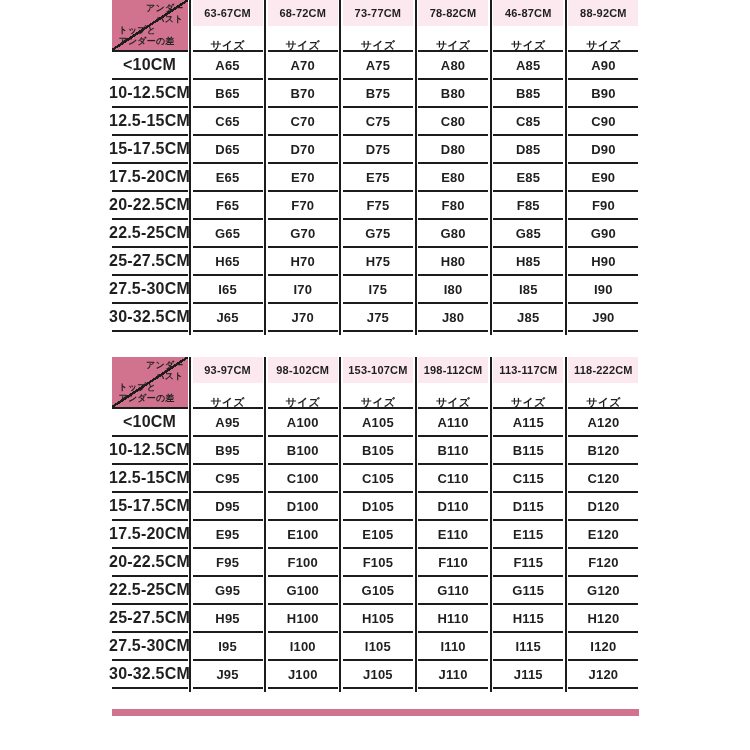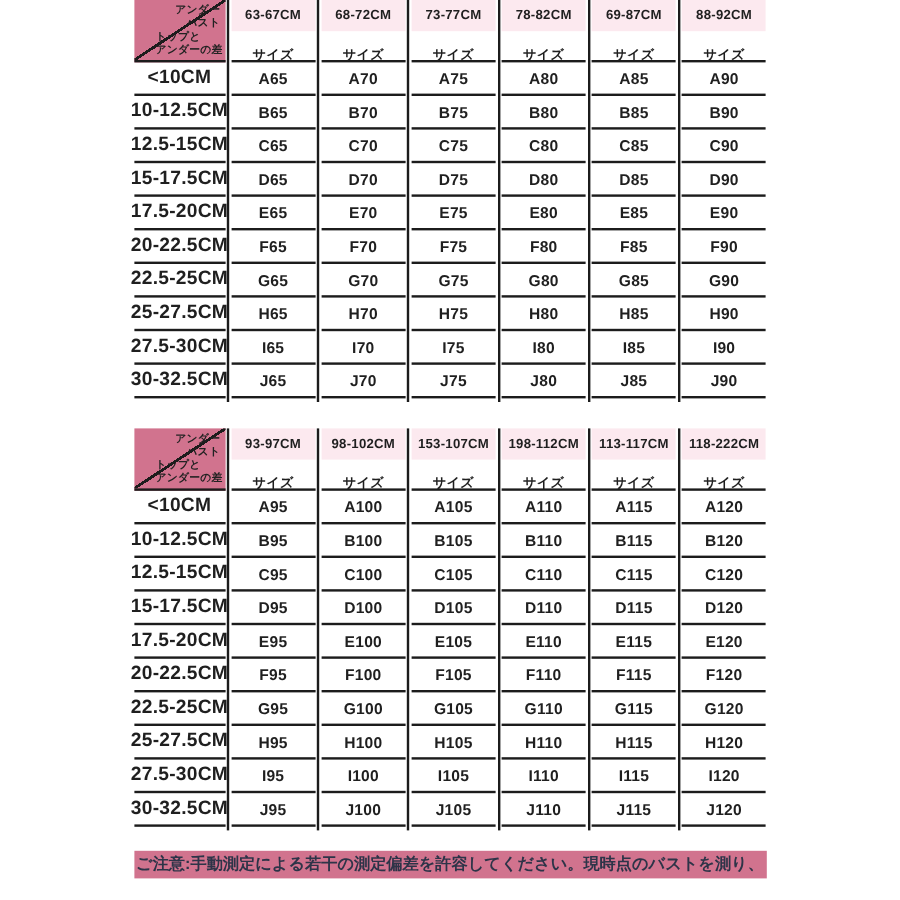--- a/index.html
+++ b/index.html
@@ -48,21 +48,21 @@
       var(--line) calc(50% - 1.2px),
       var(--line) calc(50% + 1.2px),
       transparent calc(50% + 1.2px));
   }
   .corner-tr {
     position: absolute; top: 3px; right: 4px;
     text-align: right; font-size: 9px; line-height: 1.25;
     font-weight: 700; color: #222;
   }
   .corner-bl {
-    position: absolute; bottom: 3px; left: 18px;
+    position: absolute; bottom: 3px; left: 7px;
     text-align: left; font-size: 9px; line-height: 1.25;
     font-weight: 700; color: #222;
   }
 
   .vline {
     position: absolute; top: 0; bottom: -3px; width: 2px;
     background: var(--line);
   }
 
   .note {
@@ -82,21 +82,21 @@
   <section class="tbl">
       <div class="grid">
         <div class="cell corner">
           <span class="corner-tr">アンダー<br>バスト</span>
           <span class="corner-bl">トップと<br>アンダーの差</span>
         </div>
         <div class="cell cm">63-67CM</div>
         <div class="cell cm">68-72CM</div>
         <div class="cell cm">73-77CM</div>
         <div class="cell cm">78-82CM</div>
-        <div class="cell cm">69-87CM</div>
+        <div class="cell cm">46-87CM</div>
         <div class="cell cm">88-92CM</div>
         <div class="cell size">サイズ</div>
         <div class="cell size">サイズ</div>
         <div class="cell size">サイズ</div>
         <div class="cell size">サイズ</div>
         <div class="cell size">サイズ</div>
         <div class="cell size">サイズ</div>
         <div class="cell rowlabel">&lt;10CM</div>
         <div class="cell data">A65</div>
         <div class="cell data">A70</div>
@@ -265,15 +265,14 @@
         <div class="cell data">J120</div>
       </div>
       <div class="vline" style="left: 77.5px;"></div>
       <div class="vline" style="left: 152.667px;"></div>
       <div class="vline" style="left: 227.833px;"></div>
       <div class="vline" style="left: 303px;"></div>
       <div class="vline" style="left: 378.167px;"></div>
       <div class="vline" style="left: 453.333px;"></div>
     </section>
   <div class="note">
-    <div>ご注意:手動測定による若干の測定偏差を許容してください。現時点のバストを測り、</div>
   </div>
 </div>
 
 </body></html>

